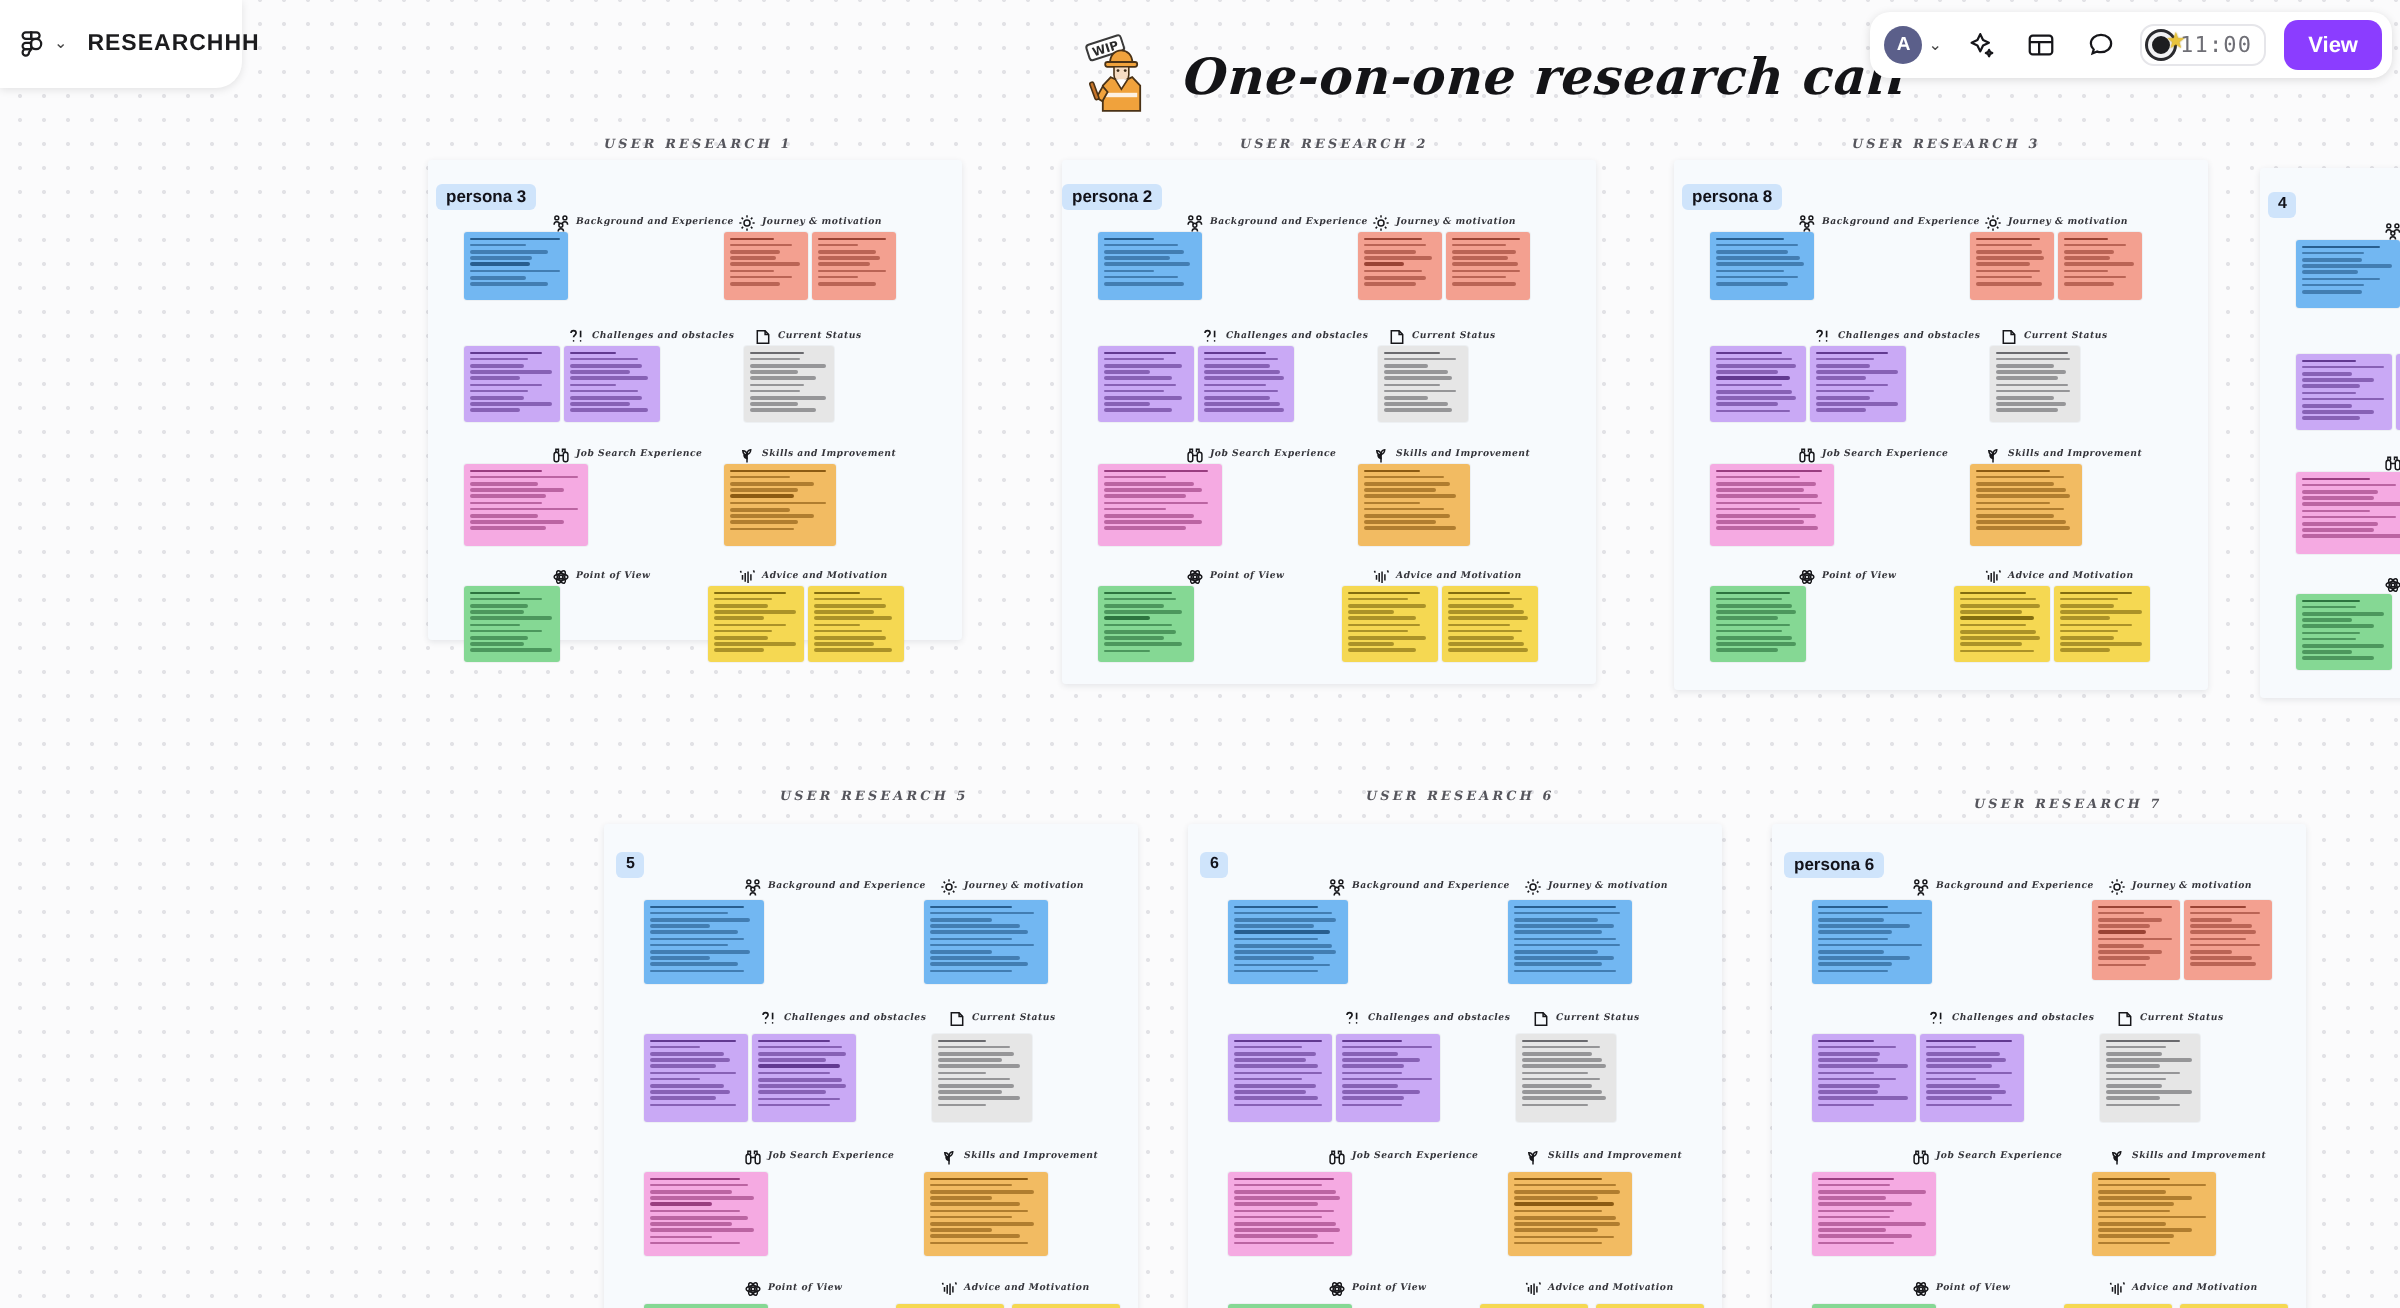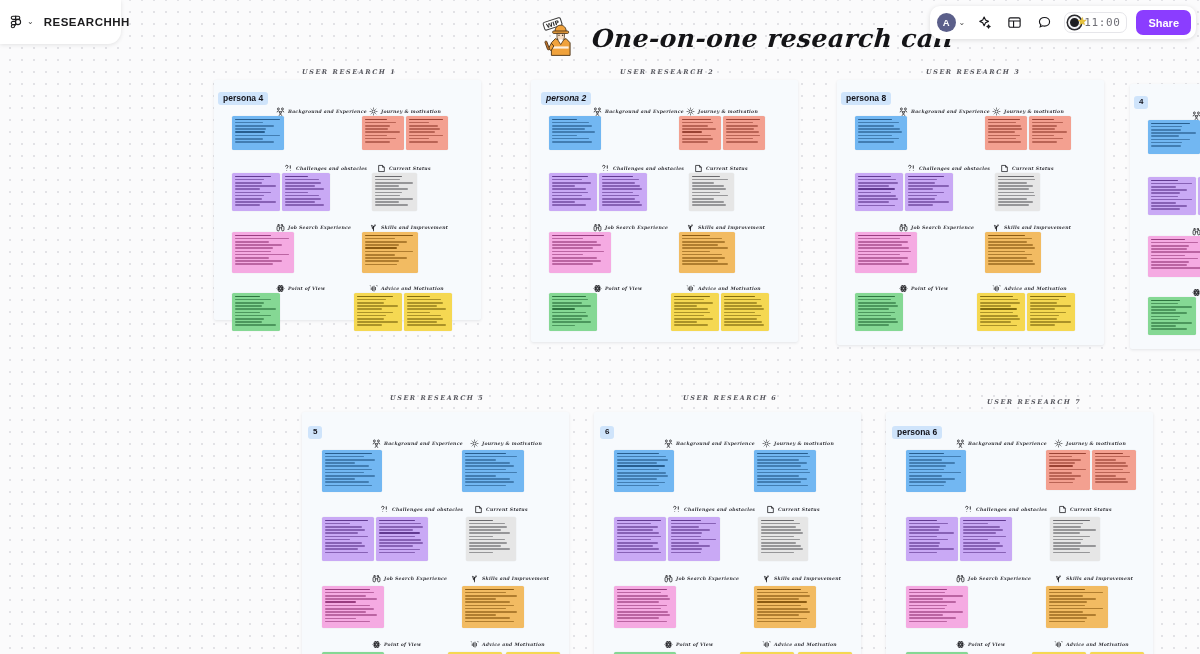--- a/index.html
+++ b/index.html
@@ -211,21 +211,21 @@
     </svg>
   </div>
 
   <div class="timer">
     <div class="timer-disc">
       <span class="timer-star">★</span>
     </div>
     <span class="timer-txt">11:00</span>
   </div>
 
-  <button class="share">Share</button>
+  <button class="share">View</button>
 </div>
 
 <div class="title-row">
   <div class="wip-sticker">
     <svg viewBox="0 0 44 44" width="44" height="44">
 
       <g transform="rotate(-18 14 9)">
         <rect x="4" y="3.5" width="18" height="8" rx="1.5" fill="#fff" stroke="#3a3a3a" stroke-width="1"></rect>
         <text x="13" y="10" font-family="DejaVu Sans, sans-serif" font-size="6" font-weight="700" fill="#2a2a2a" text-anchor="middle">WIP</text>
       </g>
@@ -244,21 +244,21 @@
       <path d="M11.4 27.2l-3.2 5.6 3 1.8 2.6-4.6z" fill="#f0a23c" stroke="#4a3216" stroke-width=".9"></path>
       <rect x="6" y="25" width="2" height="9" rx=".8" fill="#c7752a" stroke="#4a3216" stroke-width=".8" transform="rotate(-20 7 29)"></rect>
     </svg>
   </div>
   <div class="board-title">One-on-one research call</div>
 </div>
 
 <div id="frames-layer">
     <div class="frame-label" style="left: 302px; top: 68px;">USER RESEARCH 1</div>
     <div class="frame" style="left: 214px; top: 80px; width: 267px; height: 240px;">
-      <div class="badge" style="left: 4px; top: 12px;">persona 4</div>
+      <div class="badge" style="left: 4px; top: 12px;">persona 3</div>
       <div class="sec-head" style="left: 62px; top: 27px;">
         <span class="sec-ico">
           <svg viewBox="0 0 12 12" fill="none" stroke="#17171b" stroke-width="1">
             <circle cx="3.2" cy="2.6" r="1.3"></circle>
             <path d="M1.4 7.1c0-1.1.8-1.9 1.8-1.9s1.8.8 1.8 1.9"></path>
             <circle cx="8.6" cy="2.6" r="1.3"></circle>
             <path d="M6.8 7.1c0-1.1.8-1.9 1.8-1.9s1.8.8 1.8 1.9"></path>
             <circle cx="5.9" cy="7.5" r="1.3"></circle>
             <path d="M4.1 11.6c0-1 .8-1.8 1.8-1.8s1.8.8 1.8 1.8"></path>
           </svg>
@@ -457,21 +457,21 @@
         <span class="ln" style="width:92%;background:#6e5a05"></span>
         <span class="ln" style="width:55%;background:#6e5a05"></span>
         <span class="ln" style="width:80%;background:#6e5a05"></span>
         <span class="ln" style="width:86%;background:#6e5a05"></span>
         <span class="ln" style="width:72%;background:#6e5a05"></span>
         <span class="ln" style="width:92%;background:#6e5a05"></span>
       </div>
     </div>
     <div class="frame-label" style="left: 620px; top: 68px;">USER RESEARCH 2</div>
     <div class="frame" style="left: 531px; top: 80px; width: 267px; height: 262px;">
-      <div class="badge" style="left: 10px; top: 12px; font-style: italic;">persona 2</div>
+      <div class="badge" style="left: 0; top: 12px;">persona 2</div>
       <div class="sec-head" style="left: 62px; top: 27px;">
         <span class="sec-ico">
           <svg viewBox="0 0 12 12" fill="none" stroke="#17171b" stroke-width="1">
             <circle cx="3.2" cy="2.6" r="1.3"></circle>
             <path d="M1.4 7.1c0-1.1.8-1.9 1.8-1.9s1.8.8 1.8 1.9"></path>
             <circle cx="8.6" cy="2.6" r="1.3"></circle>
             <path d="M6.8 7.1c0-1.1.8-1.9 1.8-1.9s1.8.8 1.8 1.9"></path>
             <circle cx="5.9" cy="7.5" r="1.3"></circle>
             <path d="M4.1 11.6c0-1 .8-1.8 1.8-1.8s1.8.8 1.8 1.8"></path>
           </svg>

